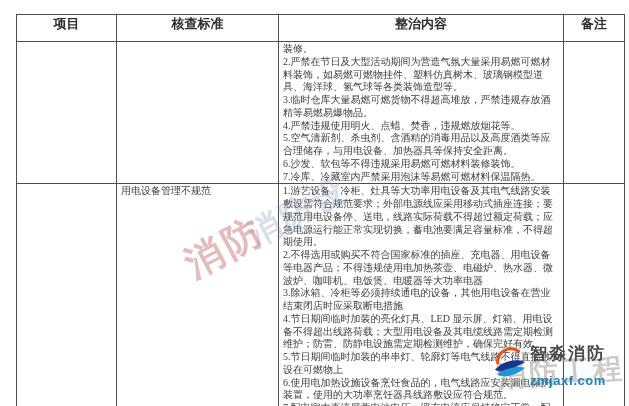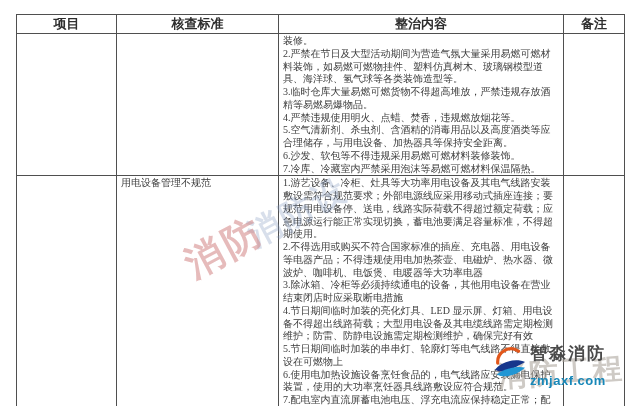--- a/index.html
+++ b/index.html
@@ -19,21 +19,21 @@
     top: 14px;
     width: 608px;
     border-collapse: collapse;
     table-layout: fixed;
   }
   table.doc th, table.doc td {
     border: 1px solid #4f4f4f;
     vertical-align: top;
     overflow: hidden;
   }
-  tr.hdr { height: 19px; }
+  tr.hdr { height: 27px; }
   tr.r1 { height: 140px; }
   tr.r2 { height: 206px; }
   th.hcell {
     font-size: 13px;
     font-weight: bold;
     text-align: center;
     vertical-align: middle;
     color: #2e2e2e;
   }
   td.project, td.remark { }

